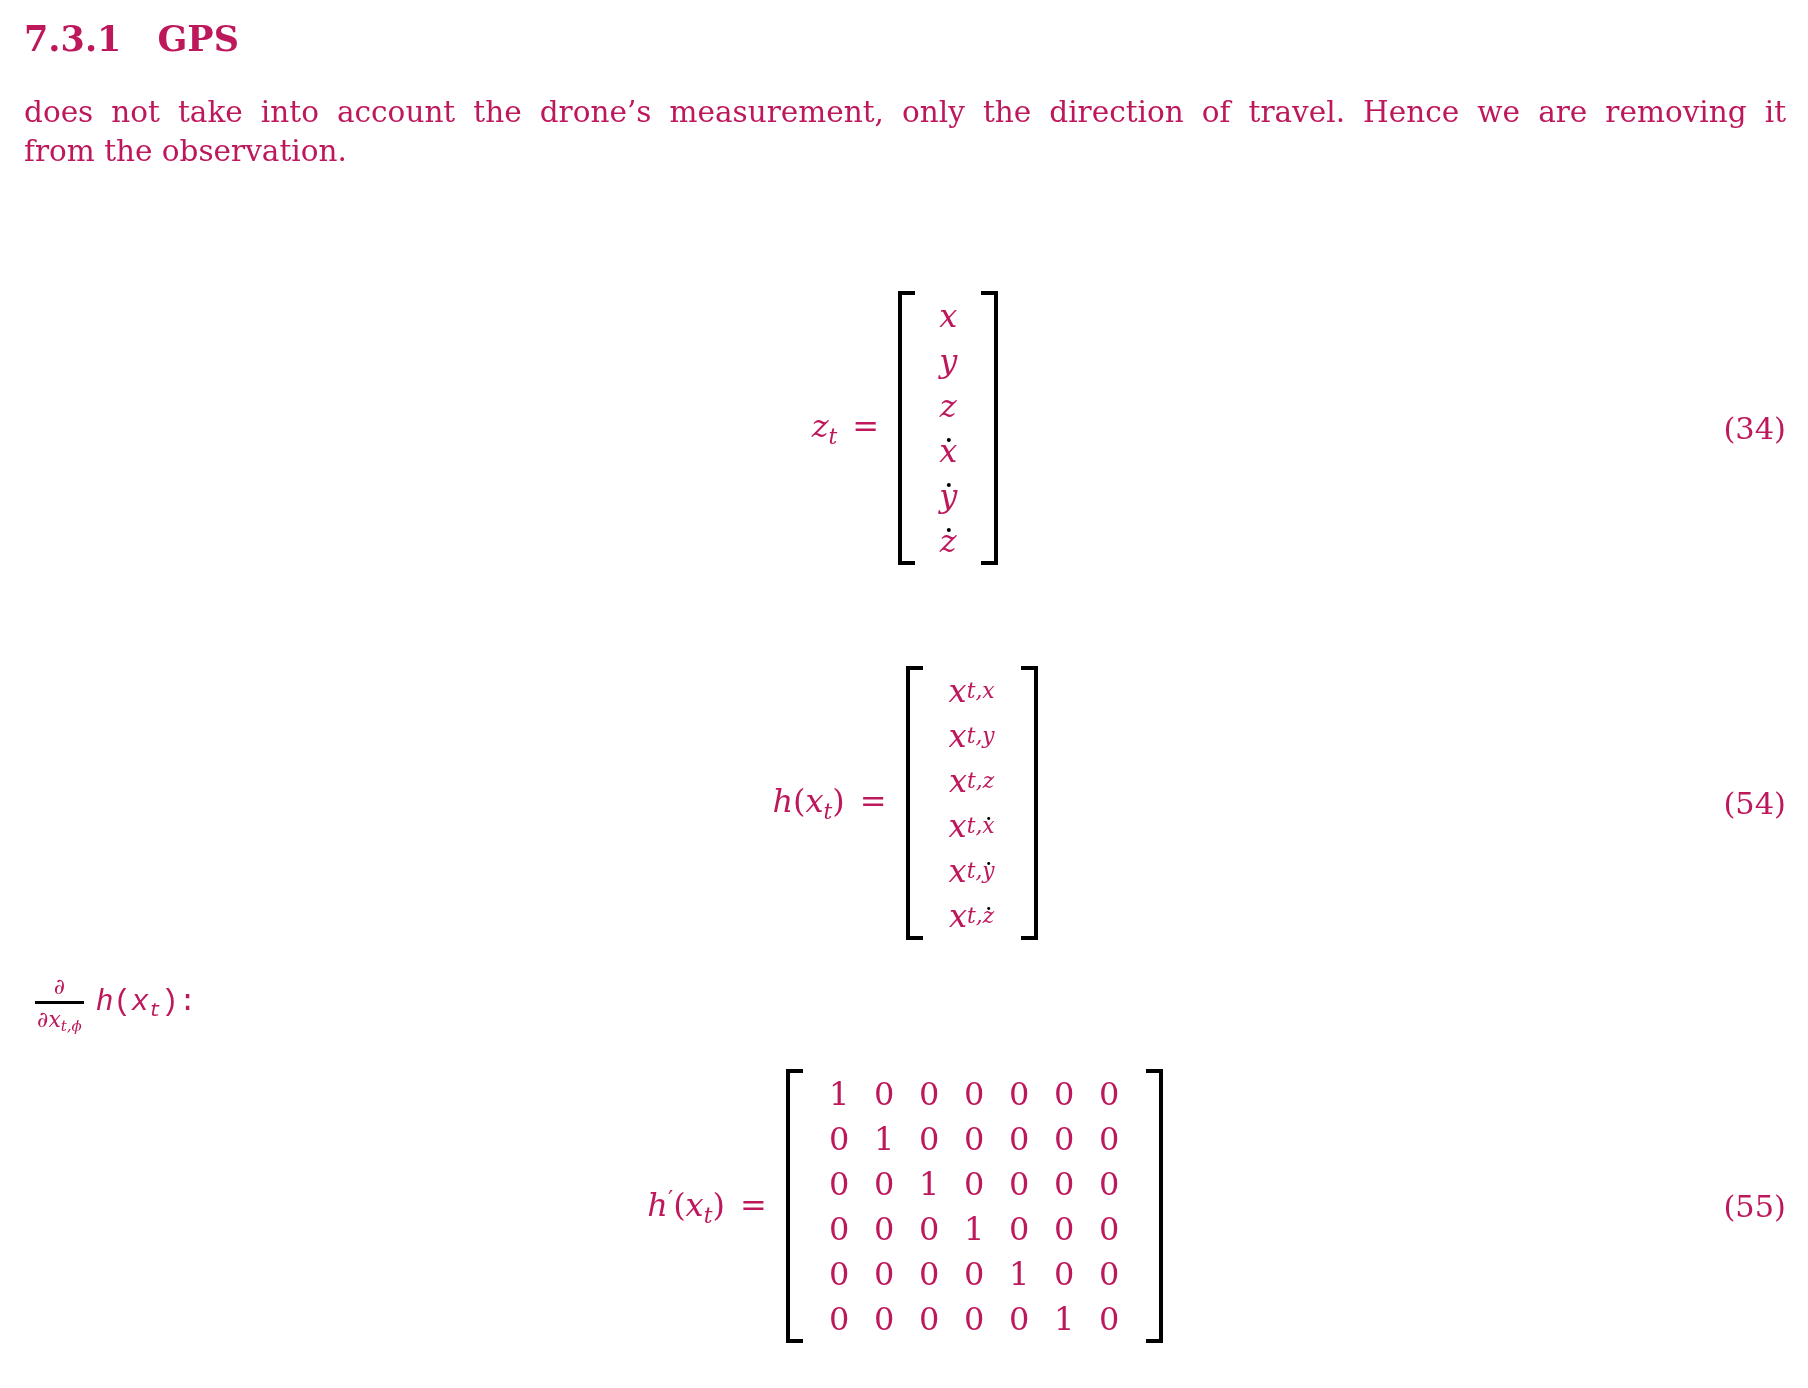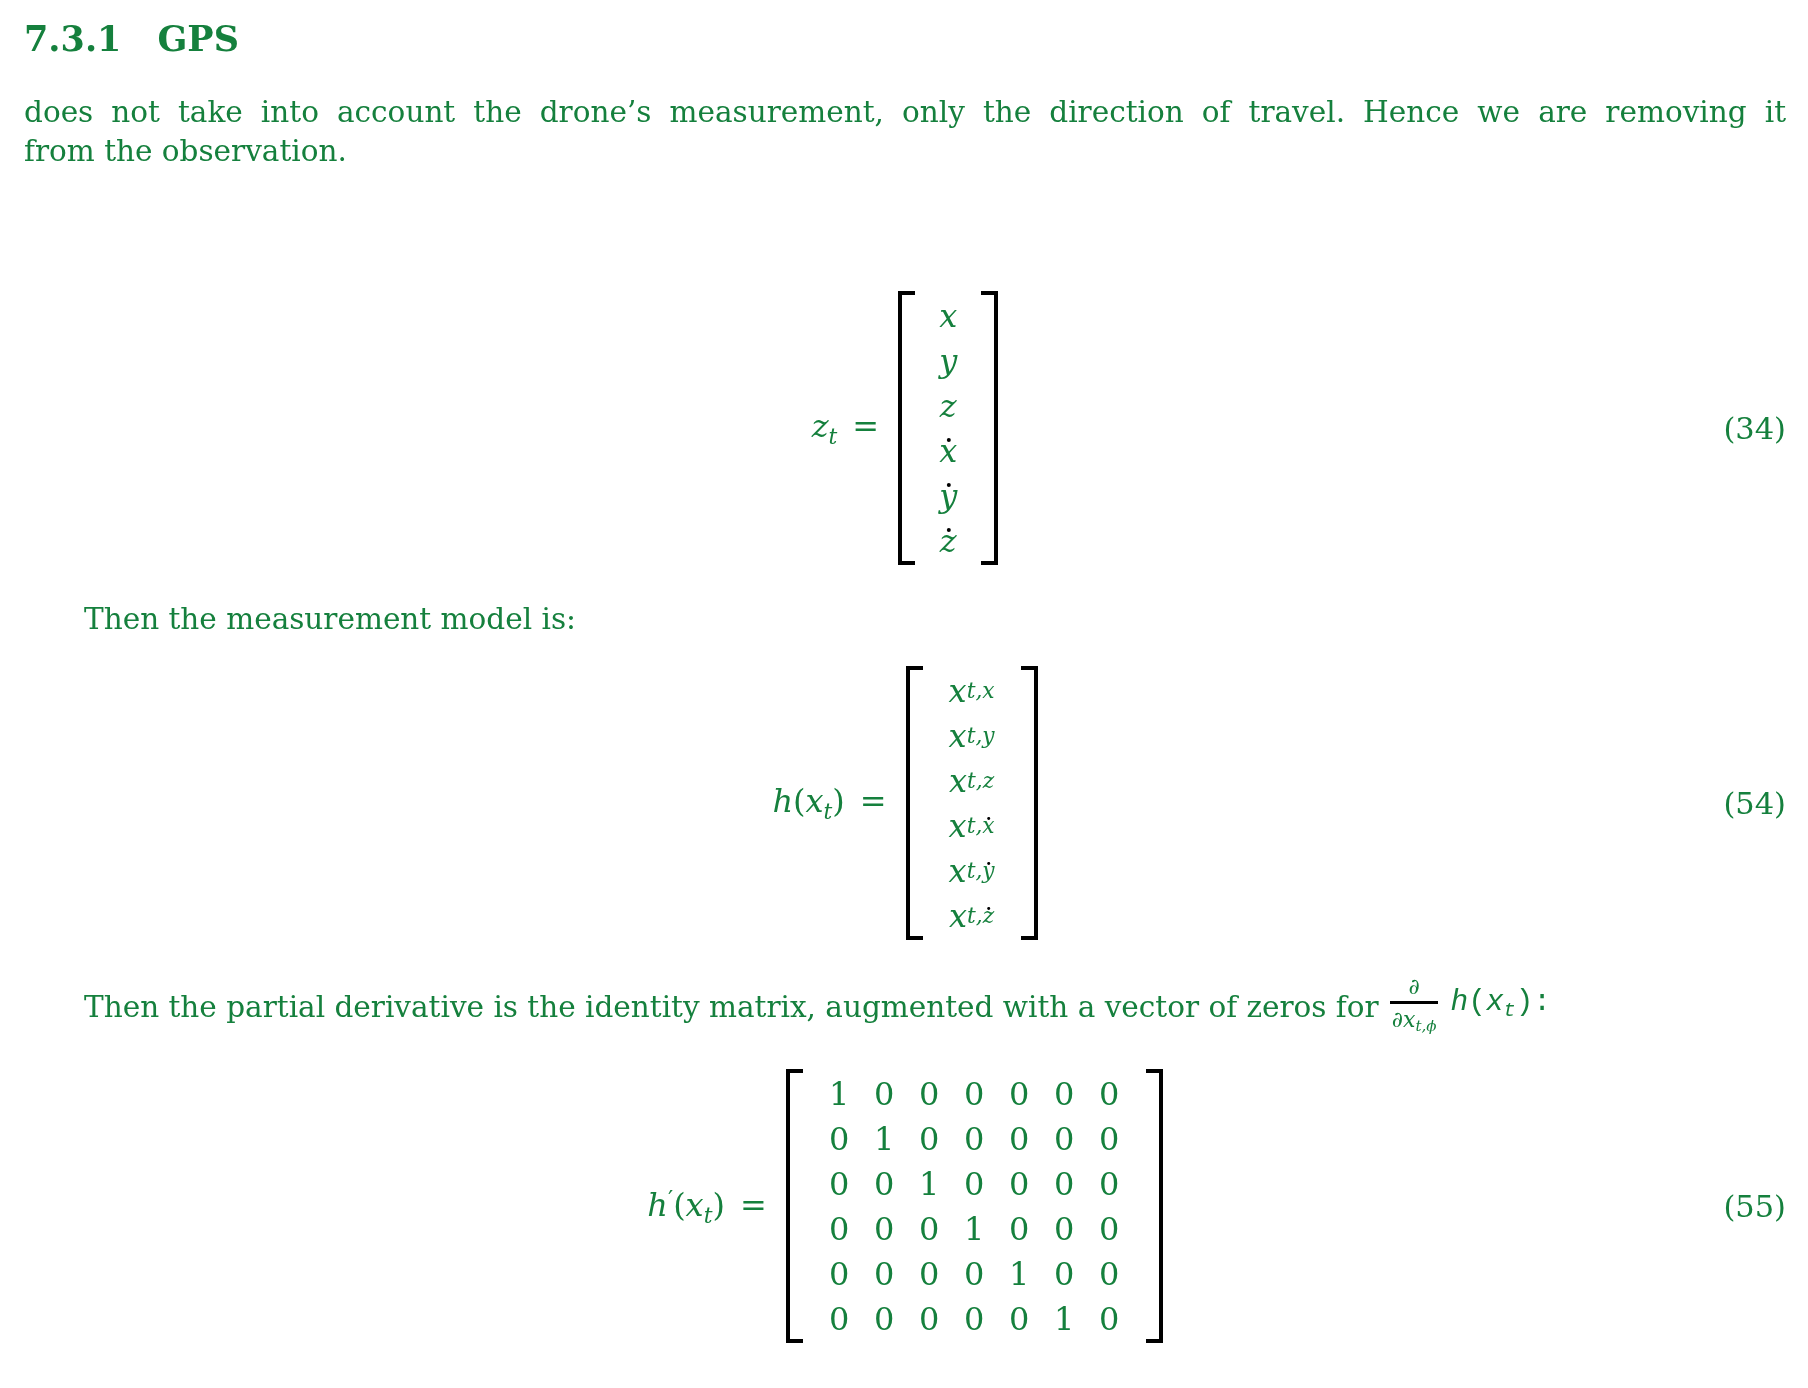--- a/index.html
+++ b/index.html
@@ -1,19 +1,19 @@
 <!DOCTYPE html>
 <html><head>
 <meta charset="utf-8">
 <style>
   html,body { margin:0; padding:0; background:#ffffff; }
   .page {
     position:relative;
     width:1808px; height:1388px;
-    background:#ffffff; color:#15803d;
+    background:#ffffff; color:#be185d;
     font-family:"DejaVu Serif","Liberation Serif",serif;
     overflow:hidden;
   }
 
   
   .heading {
     position:absolute; top:17px; left:24px;
     font-size:35px; font-weight:bold; line-height:44px;
     white-space:nowrap;
   }
@@ -122,21 +122,20 @@
           <span class="dotted">y</span>
         </div>
         <div class="vrow mi">
           <span class="dotted">z</span>
         </div>
       </span>
     <span class="brk brk-r brk-270"></span>
     <span class="eqnum">(34)</span>
   </div>
 
-  <div class="midline" id="between1">Then the measurement model is:</div>
 
   <div class="eq" id="eq54">
     <span class="lhs"><span class="mi">h</span><span class="up">(</span><span class="mi">x</span><span class="msub">t</span><span class="up">)</span><span class="rel">=</span></span>
     <span class="brk brk-l brk-270"></span>
     <span class="vec-body" id="eq54-body">
         <div class="vrow">
           <span class="mi">x</span>
           <span class="msub">t,x</span>
         </div>
         <div class="vrow">
@@ -158,21 +157,20 @@
         <div class="vrow">
           <span class="mi">x</span>
           <span class="msub">t,<span class="dotted">z</span></span>
         </div>
       </span>
     <span class="brk brk-r brk-270"></span>
     <span class="eqnum">(54)</span>
   </div>
 
   <div class="midline" id="between2">
-    <span class="lead">Then the partial derivative is the identity matrix, augmented with a vector of zeros for</span>
     <span class="frac">
       <span class="fnum">∂</span>
       <span class="fbar"></span>
       <span class="fden"><span>∂x</span><span class="fsub">t,ϕ</span></span>
     </span>
     <span class="tail"><span class="mi">h</span><span class="up">(</span><span class="mi">x</span><span class="msub">t</span><span class="up">)</span><span class="up">:</span></span>
   </div>
 
   <div class="eq" id="eq55">
     <span class="lhs"><span class="mi">h</span><span class="prime">′</span><span class="up">(</span><span class="mi">x</span><span class="msub">t</span><span class="up">)</span><span class="rel">=</span></span>

